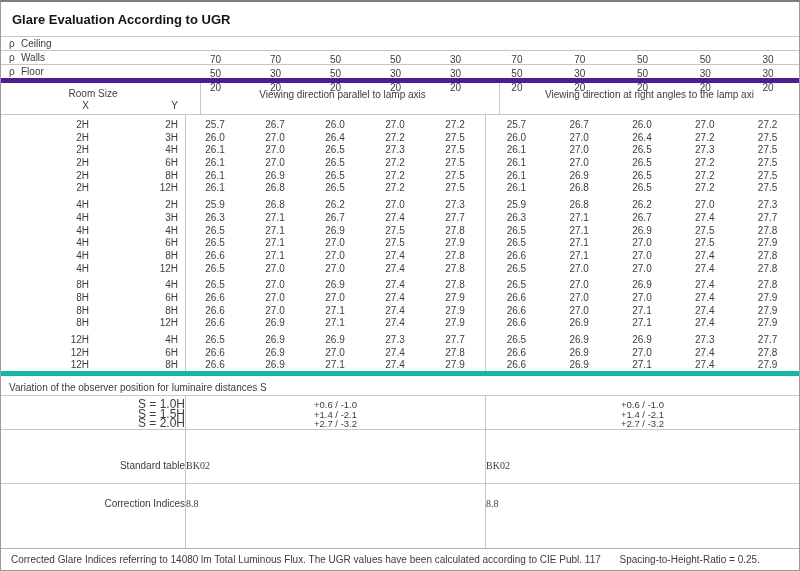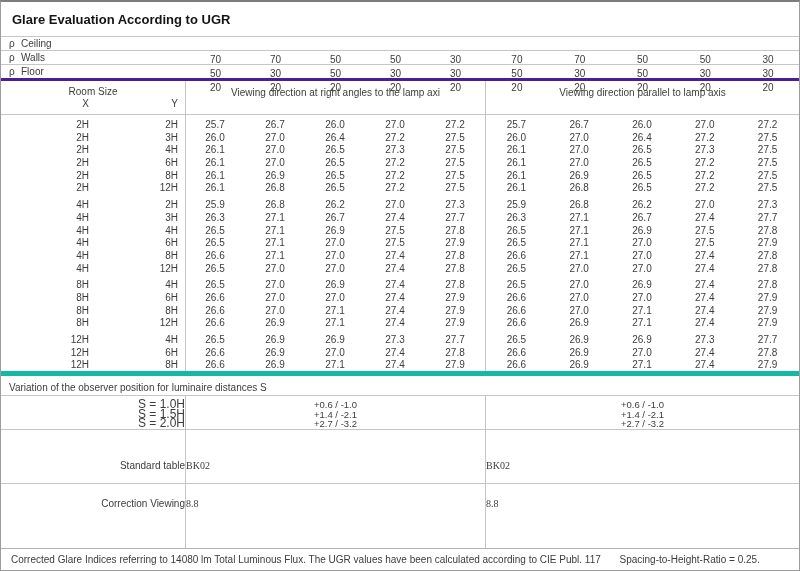--- a/index.html
+++ b/index.html
@@ -14,21 +14,21 @@
   
   .rho-row { display:flex; height:14px; border-top:1px solid #c6c6c6; }
   .rho-label { width:184px; padding-left:8px; display:flex; align-items:center; line-height:13px; }
   .rho-sym { width:12px; }
   .rho-cells { display:flex; flex:1;margin-top:16px; }
   .rho-cell { border-left:1px solid #c6c6c6; text-align:center; line-height:13px; }
   .rho-cell.s1 { width:60px; }
   .rho-cell.s2 { flex:1; }
 
   
-  .hdr-row { display:flex; height:36px; border-top:3px solid #4c1d95; }
+  .hdr-row { display:flex; height:36px; border-top:5px solid #4c1d95;gap:15px; }
   .hdr-label { width:184px; padding-top:5px; }
   .room-size { text-align:center; line-height:12px; }
   .xy-row { display:flex; line-height:12px; }
   .x-cell { width:88px; text-align:right; }
   .y-cell { width:89px; text-align:right; }
   .hdr-sec { border-left:1px solid #c6c6c6; text-align:center; padding-top:6px; }
   .hdr-sec.s1 { width:300px; }
   .hdr-sec.s2 { flex:1; }
 
   
@@ -131,22 +131,22 @@
     </div>
 
   <div class="hdr-row">
     <div class="hdr-label">
       <div class="room-size">Room Size</div>
       <div class="xy-row">
         <span class="x-cell">X</span>
         <span class="y-cell">Y</span>
       </div>
     </div>
+    <div class="hdr-sec s2">Viewing direction parallel to lamp axis</div>
     <div class="hdr-sec s1">Viewing direction at right angles to the lamp axi</div>
-    <div class="hdr-sec s2">Viewing direction parallel to lamp axis</div>
   </div>
 
   <div class="data-area" id="data-area">
     <div class="vline v1"></div>
     <div class="vline v2"></div>
   <div class="block">
         <div class="data-row">
           <div class="cell-x">2H</div>
           <div class="cell-y">2H</div>
           <div class="cell-pad"></div>
@@ -460,21 +460,21 @@
       </div>
   </div>
 
   <div class="kv-section std">
     <div class="kv-label">Standard table</div>
     <div class="kv-val s1">BK02</div>
     <div class="kv-val s2">BK02</div>
   </div>
 
   <div class="kv-section corr">
-    <div class="kv-label">Correction Viewing</div>
+    <div class="kv-label">Correction Indices</div>
     <div class="kv-val s1">8.8</div>
     <div class="kv-val s2">8.8</div>
   </div>
 
   <div class="footer">
     <span class="f1">Corrected Glare Indices referring to 14080 lm Total Luminous Flux. The UGR values have been calculated according to CIE Publ. 117</span>
     <span class="f2">Spacing-to-Height-Ratio = 0.25.</span>
   </div>
 
 </div>

